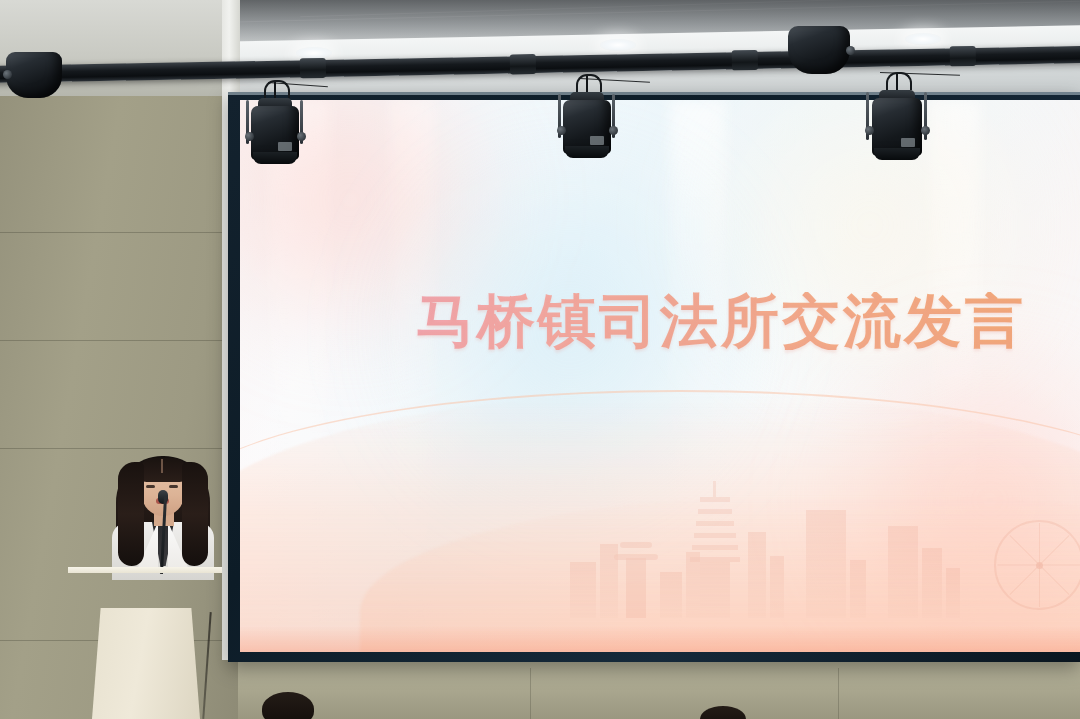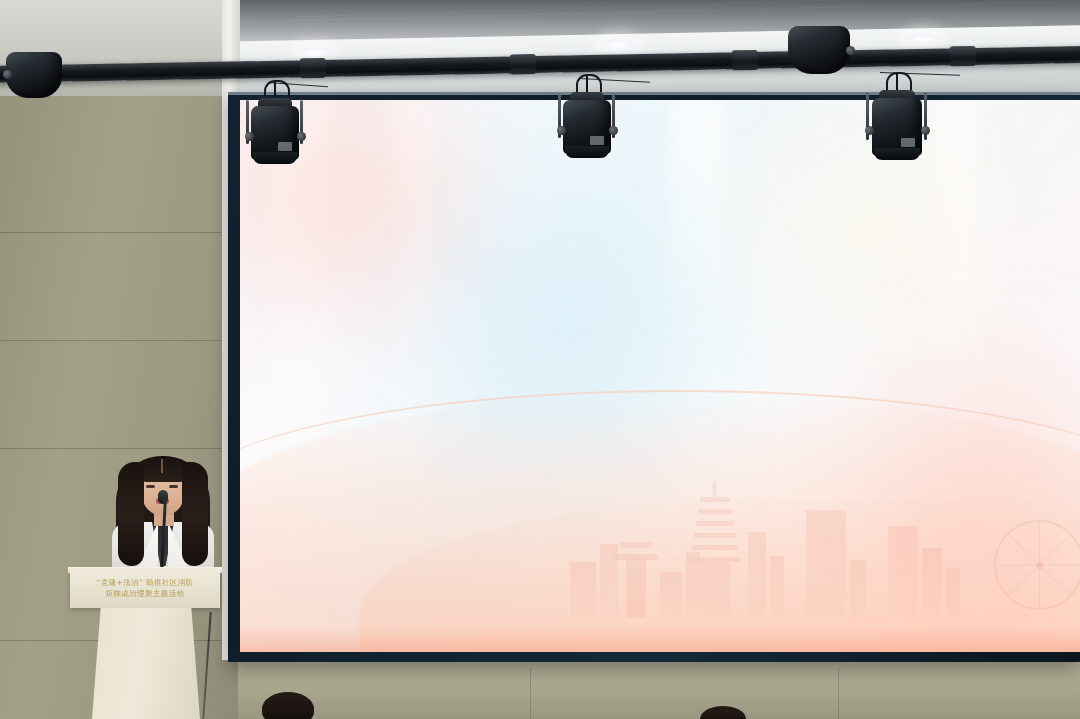--- a/index.html
+++ b/index.html
@@ -379,20 +379,21 @@
         <div class="ferris-spoke" style="transform:rotate(180deg)"></div>
         <div class="ferris-spoke" style="transform:rotate(225deg)"></div>
         <div class="ferris-spoke" style="transform:rotate(270deg)"></div>
         <div class="ferris-spoke" style="transform:rotate(315deg)"></div>
         <div class="ferris-hub"></div>
       </div>
     </div>
 
     <div class="screen-bottomglow"></div>
 
+    <div class="slide-title">马桥镇司法所交流发言</div>
   </div>
 
   <div class="truss">
     <div class="truss-joint" style="left:310px;"></div>
     <div class="truss-joint" style="left:520px;"></div>
     <div class="truss-joint" style="left:742px;"></div>
     <div class="truss-joint" style="left:960px;"></div>
   </div>
   <div class="truss-cable" style="left:268px;top:82px;width:60px;transform:rotate(4deg);"></div>
   <div class="truss-cable" style="left:580px;top:78px;width:70px;transform:rotate(3deg);"></div>
@@ -465,23 +466,19 @@
     <div class="sp-lip"></div>
     <div class="sp-fringe"></div>
     <div class="sp-part"></div>
     <div class="sp-hair-l"></div>
     <div class="sp-hair-r"></div>
     <div class="mic-head"></div>
     <div class="mic-stem"></div>
   </div>
 
   <div class="podium-edge"></div>
-  <div class="podium-top">
-    <div class="podium-line1">“党建+法治” 助推社区消防</div>
-    <div class="podium-line2">矩阵成治理聚主题活动</div>
-  </div>
   <div class="podium-body"></div>
   <div class="mic-cable"></div>
 
   <div class="head" style="left:262px;top:692px;width:52px;height:34px;"></div>
   <div class="head" style="left:700px;top:706px;width:46px;height:26px;"></div>
 
 </div>
 
 </body></html>

